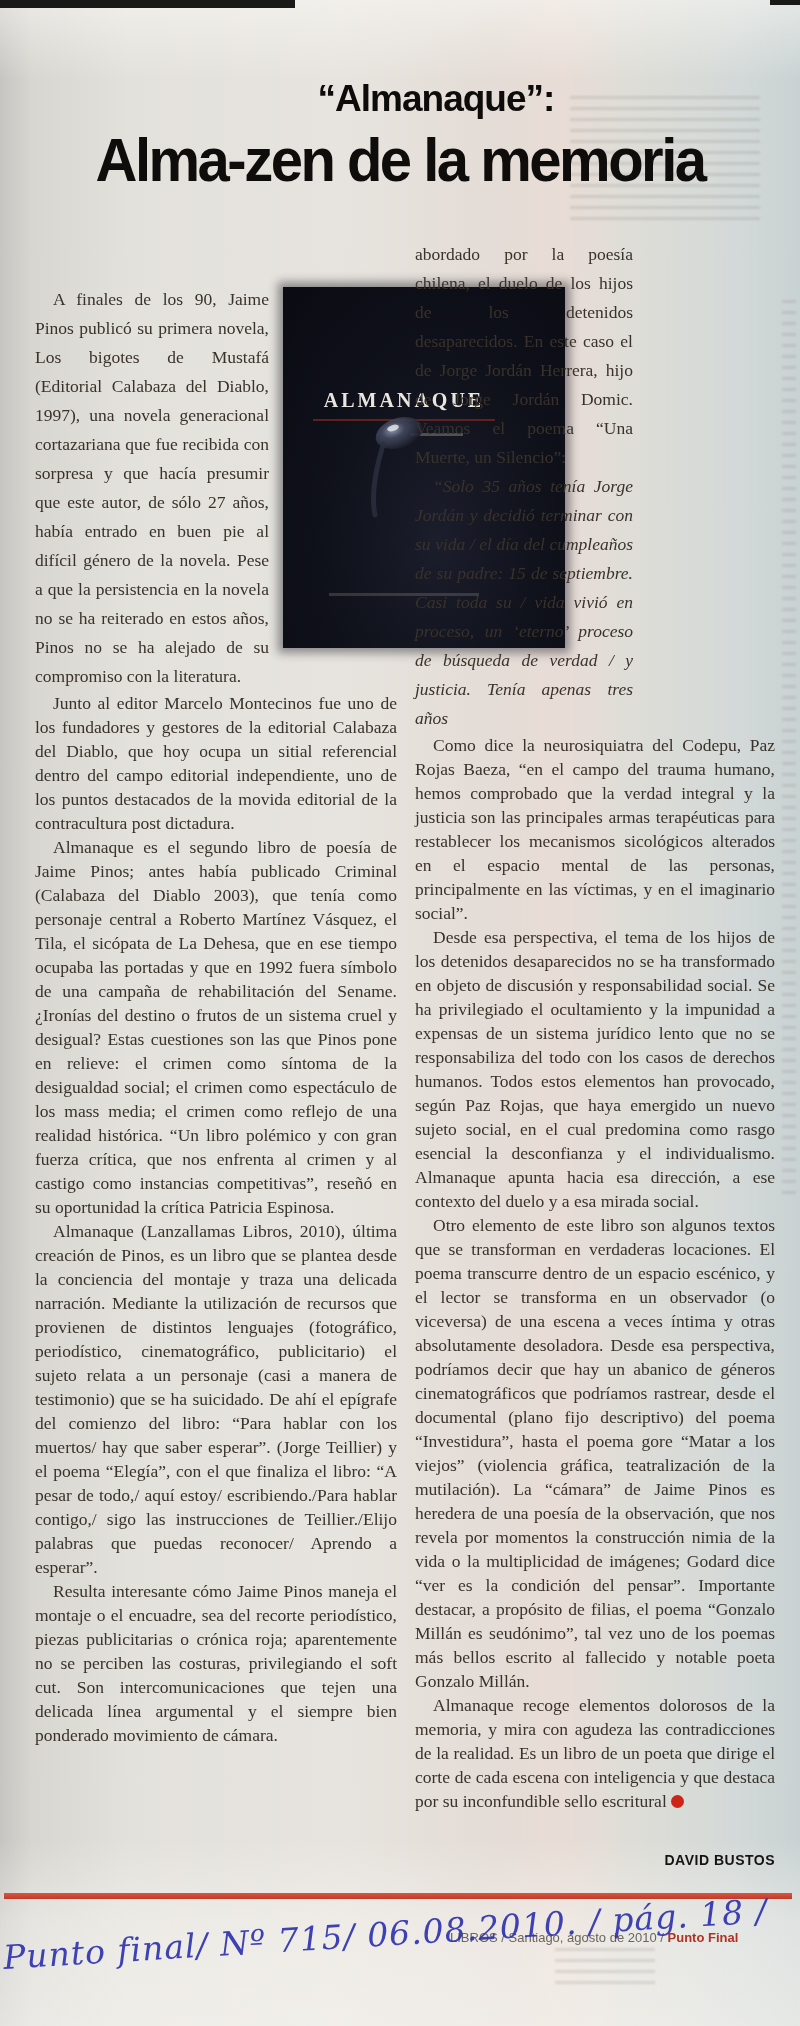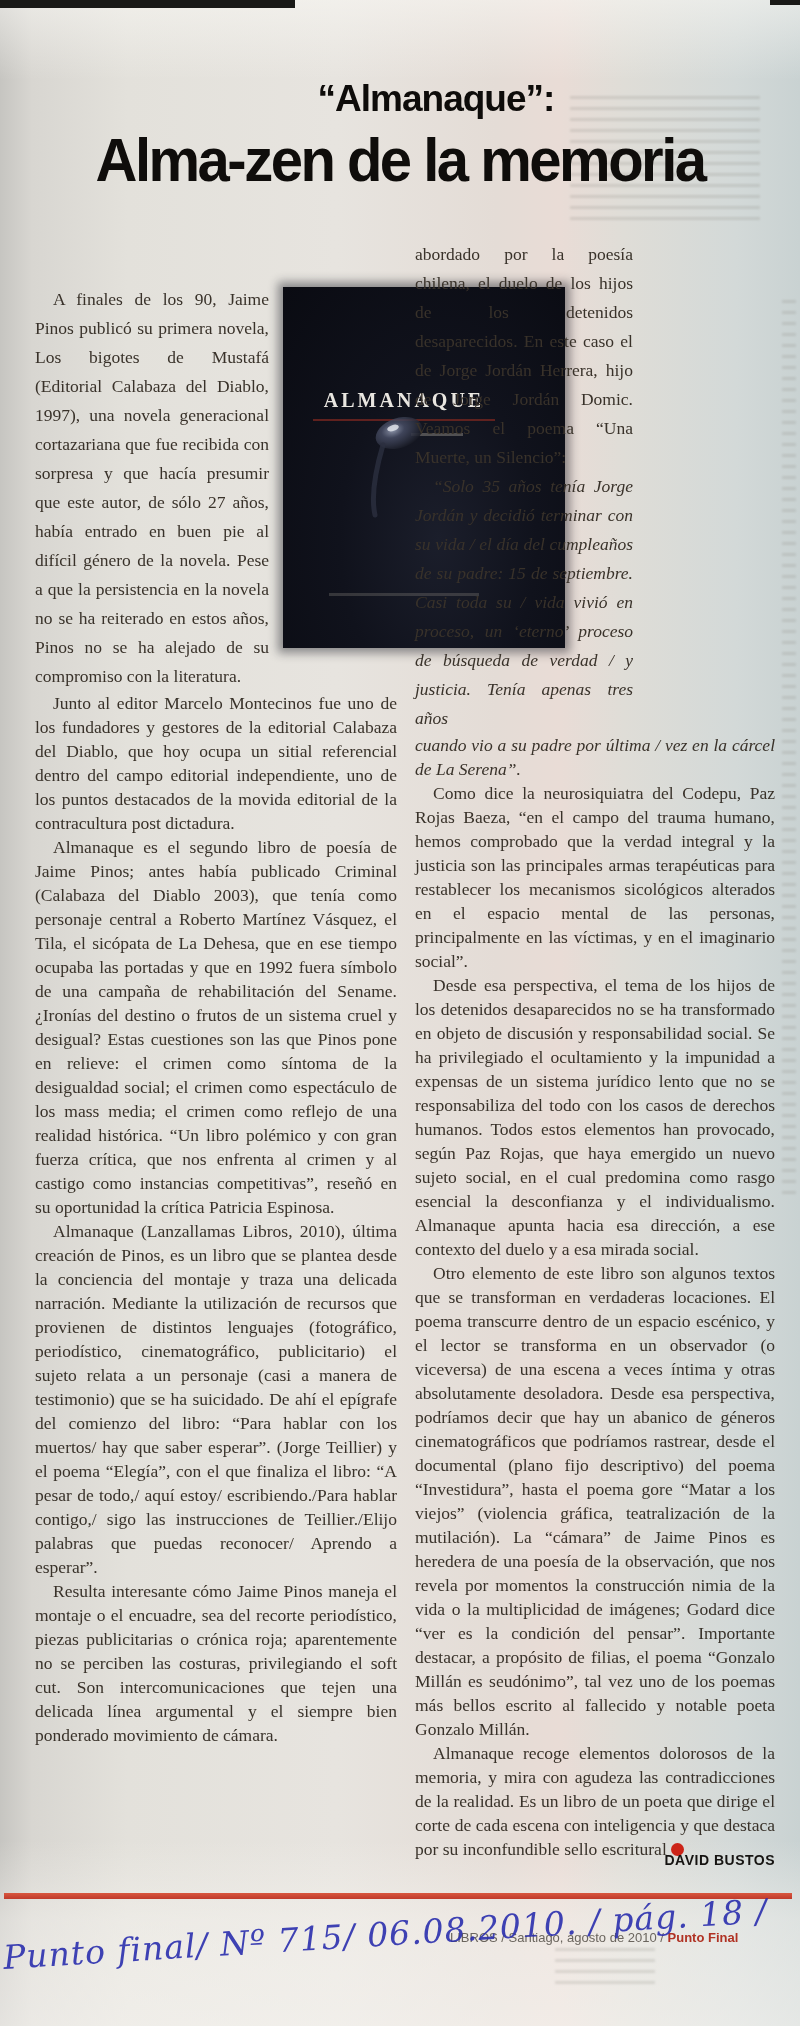--- a/index.html
+++ b/index.html
@@ -128,21 +128,20 @@
     <p class="narrow-left">A finales de los 90, Jaime Pinos publicó su primera novela, Los bigotes de Mustafá (Editorial Calabaza del Diablo, 1997), una novela generacional cortazariana que fue recibida con sorpresa y que hacía presumir que este autor, de sólo 27 años, había entrado en buen pie al difícil género de la novela. Pese a que la persistencia en la novela no se ha reiterado en estos años, Pinos no se ha alejado de su compromiso con la literatura.</p>
     <p>Junto al editor Marcelo Montecinos fue uno de los fundadores y gestores de la editorial Calabaza del Diablo, que hoy ocupa un sitial referencial dentro del campo editorial independiente, uno de los puntos destacados de la movida editorial de la contracultura post dictadura.</p>
     <p>Almanaque es el segundo libro de poesía de Jaime Pinos; antes había publicado Criminal (Calabaza del Diablo 2003), que tenía como personaje central a Roberto Martínez Vásquez, el Tila, el sicópata de La Dehesa, que en ese tiempo ocupaba las portadas y que en 1992 fuera símbolo de una campaña de rehabilitación del Sename. ¿Ironías del destino o frutos de un sistema cruel y desigual? Estas cuestiones son las que Pinos pone en relieve: el crimen como síntoma de la desigualdad social; el crimen como espectáculo de los mass media; el crimen como reflejo de una realidad histórica. “Un libro polémico y con gran fuerza crítica, que nos enfrenta al crimen y al castigo como instancias competitivas”, reseñó en su oportunidad la crítica Patricia Espinosa.</p>
     <p>Almanaque (Lanzallamas Libros, 2010), última creación de Pinos, es un libro que se plantea desde la conciencia del montaje y traza una delicada narración. Mediante la utilización de recursos que provienen de distintos lenguajes (fotográfico, periodístico, cinematográfico, publicitario) el sujeto relata a un personaje (casi a manera de testimonio) que se ha suicidado. De ahí el epígrafe del comienzo del libro: “Para hablar con los muertos/ hay que saber esperar”. (Jorge Teillier) y el poema “Elegía”, con el que finaliza el libro: “A pesar de todo,/ aquí estoy/ escribiendo./Para hablar contigo,/ sigo las instrucciones de Teillier./Elijo palabras que puedas reconocer/ Aprendo a esperar”.</p>
     <p>Resulta interesante cómo Jaime Pinos maneja el montaje o el encuadre, sea del recorte periodístico, piezas publicitarias o crónica roja; aparentemente no se perciben las costuras, privilegiando el soft cut. Son intercomunicaciones que tejen una delicada línea argumental y el siempre bien ponderado movimiento de cámara.</p>
   </div>
 
   <div class="col" id="col-right">
     <p class="narrow-right no-indent">abordado por la poesía chilena, el duelo de los hijos de los detenidos desaparecidos. En este caso el de Jorge Jordán Herrera, hijo de Jorge Jordán Domic. Veamos el poema “Una Muerte, un Silencio”:</p>
     <p class="narrow-right italic">“Solo 35 años tenía Jorge Jordán y decidió terminar con su vida / el día del cumpleaños de su padre: 15 de septiembre. Casi toda su / vida vivió en proceso, un ‘eterno’ proceso de búsqueda de verdad / y justicia. Tenía apenas tres años</p>
-    <p class="italic no-indent">cuando vio a su padre por última / vez en la cárcel de La Serena”.</p>
     <p>Como dice la neurosiquiatra del Codepu, Paz Rojas Baeza, “en el campo del trauma humano, hemos comprobado que la verdad integral y la justicia son las principales armas terapéuticas para restablecer los mecanismos sicológicos alterados en el espacio mental de las personas, principalmente en las víctimas, y en el imaginario social”.</p>
     <p>Desde esa perspectiva, el tema de los hijos de los detenidos desaparecidos no se ha transformado en objeto de discusión y responsabilidad social. Se ha privilegiado el ocultamiento y la impunidad a expensas de un sistema jurídico lento que no se responsabiliza del todo con los casos de derechos humanos. Todos estos elementos han provocado, según Paz Rojas, que haya emergido un nuevo sujeto social, en el cual predomina como rasgo esencial la desconfianza y el individualismo. Almanaque apunta hacia esa dirección, a ese contexto del duelo y a esa mirada social.</p>
     <p>Otro elemento de este libro son algunos textos que se transforman en verdaderas locaciones. El poema transcurre dentro de un espacio escénico, y el lector se transforma en un observador (o viceversa) de una escena a veces íntima y otras absolutamente desoladora. Desde esa perspectiva, podríamos decir que hay un abanico de géneros cinematográficos que podríamos rastrear, desde el documental (plano fijo descriptivo) del poema “Investidura”, hasta el poema gore “Matar a los viejos” (violencia gráfica, teatralización de la mutilación). La “cámara” de Jaime Pinos es heredera de una poesía de la observación, que nos revela por momentos la construcción nimia de la vida o la multiplicidad de imágenes; Godard dice “ver es la condición del pensar”. Importante destacar, a propósito de filias, el poema “Gonzalo Millán es seudónimo”, tal vez uno de los poemas más bellos escrito al fallecido y notable poeta Gonzalo Millán.</p>
     <p><span>Almanaque recoge elementos dolorosos de la memoria, y mira con agudeza las contradicciones de la realidad. Es un libro de un poeta que dirige el corte de cada escena con inteligencia y que destaca por su inconfundible sello escritural</span><span class="dot"></span></p>
   </div>
 
   <div id="byline">DAVID BUSTOS</div>
 
   <div id="red-rule"></div>
   <div id="footer-credit">

